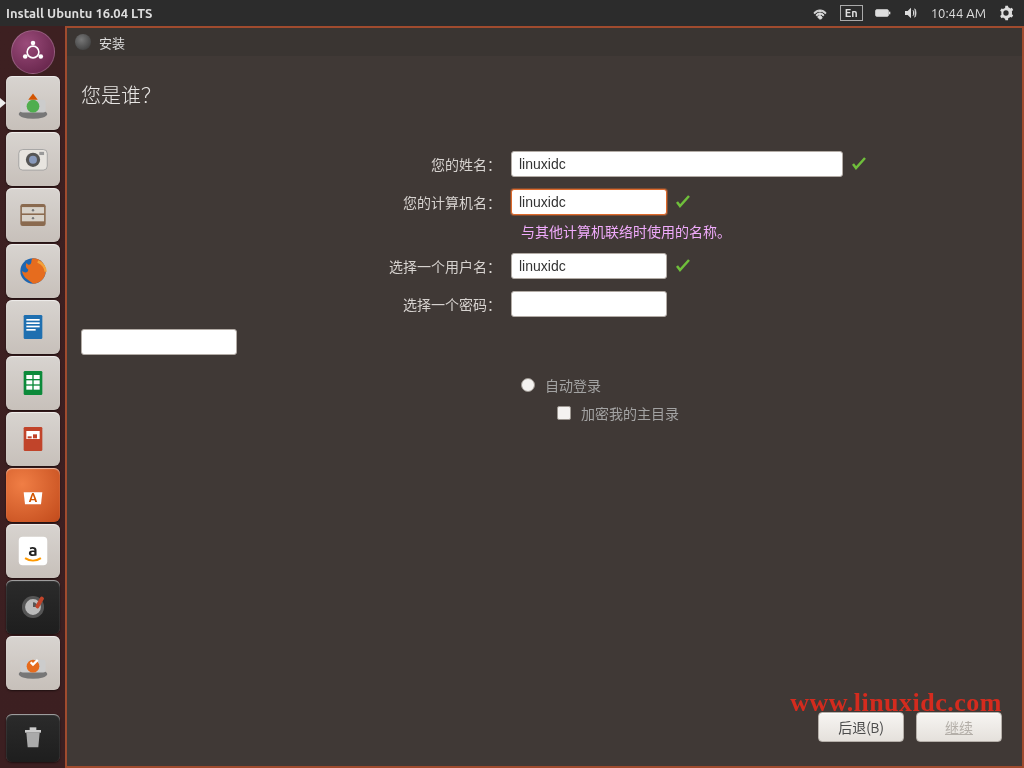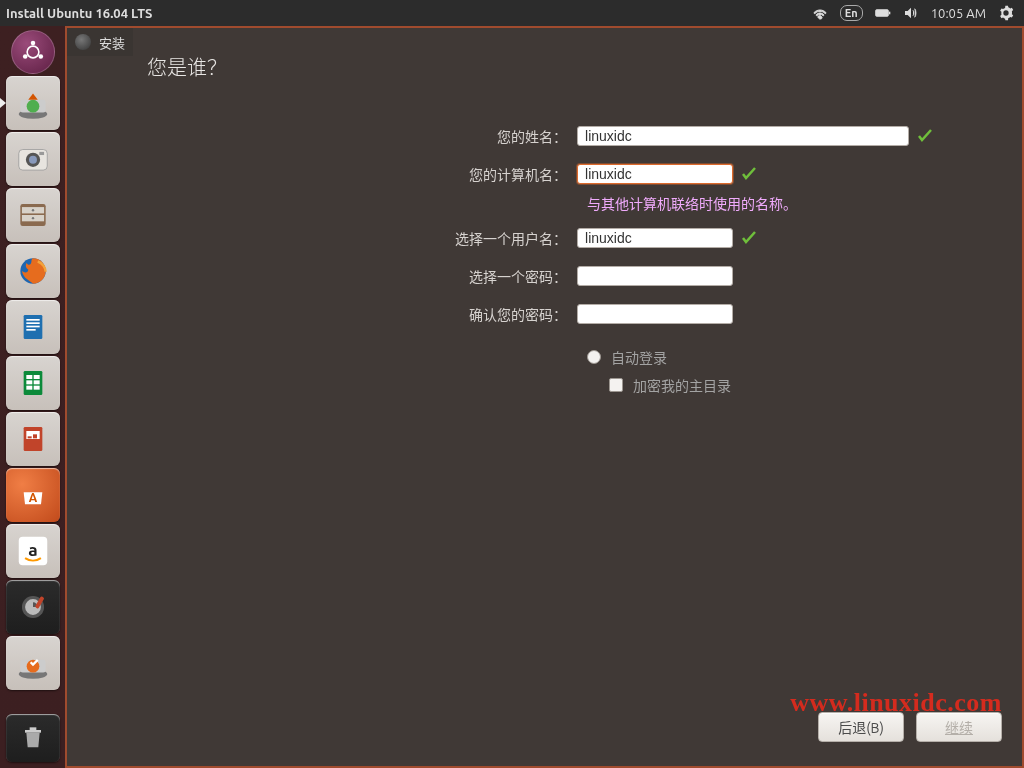--- a/index.html
+++ b/index.html
@@ -19,21 +19,21 @@
     color: #ddd;
     display: flex; align-items: center;
     padding: 0 6px;
     font-weight: bold;
   }
   .top-panel .title { flex: 0 0 auto; font-weight: bold; }
   .top-panel .spacer { flex: 1; }
   .top-panel .indicators { display: flex; align-items: center; gap: 12px; padding-right: 4px; }
   .top-panel .indicators > * { display: inline-flex; align-items: center; }
   .ind-box {
-    border: 1px solid #aaa; padding: 1px 4px; font-size: 11px; border-radius:7px;
+    border: 1px solid #aaa; padding: 1px 4px; font-size: 11px; border-radius:0;
   }
   .svgicon { width:16px; height:16px; display:block; }
   .svgicon path, .svgicon rect, .svgicon polygon { fill: #ddd; }
 
   
   .launcher {
     position: absolute; left:0; top:26px; bottom:0; width:65px;
     background: linear-gradient(#3d2021, #3c1f21);
     display:flex; flex-direction:column; align-items:center; padding-top:4px; gap:2px;
   }
@@ -60,41 +60,41 @@
     display:flex; align-items:center; justify-content:center;
   }
   .launcher .dash-circle svg { width:26px; height:26px; }
   .trash-area { margin-top:auto; padding-bottom:6px; }
 
   
   .installer {
     position:absolute; left:65px; top:26px; right:0; bottom:0;
     border: 2px solid #a04b2e;
     background: #403936;
-    display:flex; 
+    display:flex; flex-direction:column;
   }
   .win-titlebar {
     height:28px; background:#3a3532; display:flex; align-items:center; gap:8px; padding:0 8px;
     color:#ddd;
   }
   .win-titlebar .win-icon {
     width:16px;height:16px;border-radius:50%;
     background: radial-gradient(circle at 40% 35%, #777, #333);
   }
   .content {
     flex:1; padding: 24px 40px 0 14px; color:#ddd; position:relative;
   }
   .page-title { font-size:20px; font-weight:300; color:#e8e6e4; margin-bottom:40px; }
 
   .form { margin-top: 10px; }
   .row { display:flex; align-items:center; height:30px; margin-bottom:8px; }
   .row .lbl { width: 430px; text-align:right; padding-right:10px; color:#d6d2cf; font-size:14px; }
   .row .field { display:flex; align-items:center; gap:8px; }
   .text-input {
-    height:20px; background:#fff; color:#333; border:1px solid #b3aca6;
+    height:26px; background:#fff; color:#333; border:1px solid #b3aca6;
     border-radius:3px; padding:2px 7px; font-size:14px; outline:none;
   }
   .text-input.wide { width:332px; }
   .text-input.med { width:156px; }
   .text-input.focused { border:1px solid #dd6a2c; box-shadow:0 0 0 1px #dd6a2c66; }
   .check-icon { width:16px; height:16px; }
   .helper { font-size:14px; color:#f0abfc; margin-left:440px; margin-top:-4px; margin-bottom:10px; }
 
   .radio-group { margin-left:440px; margin-top:14px; color:#a3a3a3; font-size:14px; }
   .radio-group .opt { display:flex; align-items:center; gap:10px; height:28px; }
@@ -104,21 +104,21 @@
   }
   .radio.checked { border:2px solid #dd5a1f; }
   .radio.checked::after {
     content:""; position:absolute; left:2px; top:2px; width:6px; height:6px; border-radius:50%;
     background:#dd5a1f;
   }
   .checkbox {
     width:14px; height:14px; border:1px solid #9c9690; background:#f4f2f0; border-radius:2px;
     display:inline-block;
   }
-  .indent { margin-left:22px; }
+  .indent { margin-left:36px; }
 
   .footer {
     position:absolute; right:20px; bottom:24px; display:flex; gap:12px;
   }
   .btn {
     min-width:86px; height:30px; background:linear-gradient(#f7f5f2,#e5e1dc);
     border:1px solid #b5afa9; border-radius:4px; color:#4a4a4a;
     font-size:14px; display:flex; align-items:center; justify-content:center;
     box-shadow: inset 0 1px 0 rgba(255,255,255,0.7);
     padding:0 14px;
@@ -151,21 +151,21 @@
           <rect x="3" y="4" width="15" height="6" fill="#ddd"></rect>
         </svg>
     </span>
     <span>
       <svg class="svgicon" viewBox="0 0 24 24">
           <polygon points="3,9 7,9 12,4 12,20 7,15 3,15"></polygon>
           <path d="M15 8c1.2 1 1.2 7 0 8" fill="none" stroke="#ddd" stroke-width="1.5"></path>
           <path d="M17.5 5.5c2.5 2 2.5 11 0 13" fill="none" stroke="#ddd" stroke-width="1.5"></path>
         </svg>
     </span>
-    <span style="font-weight:normal">10:05 AM</span>
+    <span style="font-weight:normal">10:44 AM</span>
     <span>
       <svg class="svgicon" viewBox="0 0 24 24">
           <path d="M12 8a4 4 0 100 8 4 4 0 000-8zm9 4c0 .6-.1 1.2-.2 1.8l2 1.6-2 3.4-2.4-.9c-.9.7-1.9 1.3-3 1.6L15 23h-4l-.4-2.5c-1.1-.3-2.1-.9-3-1.6l-2.4.9-2-3.4 2-1.6C5.1 13.2 5 12.6 5 12s.1-1.2.2-1.8l-2-1.6 2-3.4 2.4.9c.9-.7 1.9-1.3 3-1.6L11 1h4l.4 2.5c1.1.3 2.1.9 3 1.6l2.4-.9 2 3.4-2 1.6c.1.6.2 1.2.2 1.8z"></path>
         </svg>
     </span>
   </div>
 </div>
 
 <div class="launcher">
   <div class="dash-circle">
@@ -319,21 +319,20 @@
       </div>
 
       <div class="row">
         <div class="lbl">选择一个密码：</div>
         <div class="field">
           <input type="password" class="text-input med" value="" style="">
         </div>
       </div>
 
       <div class="row">
-        <div class="lbl">确认您的密码：</div>
         <div class="field">
           <input type="password" class="text-input med" value="" style="">
         </div>
       </div>
 
       <div class="radio-group">
         <div class="opt">
           <span class="radio"></span>
           <span>自动登录</span>
         </div>

